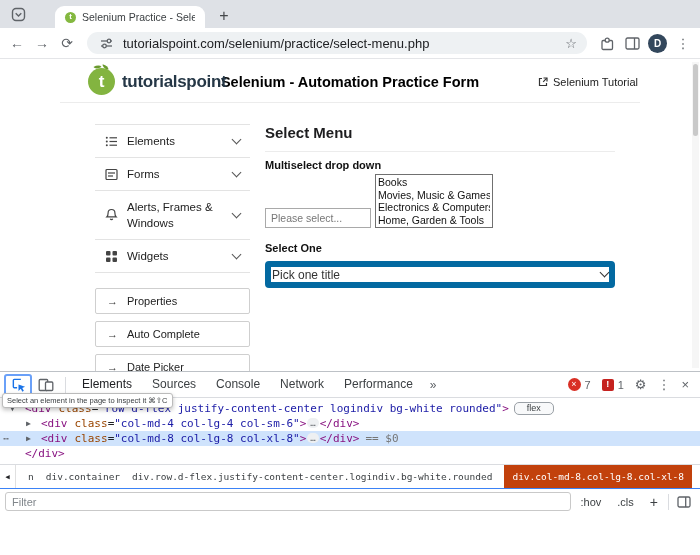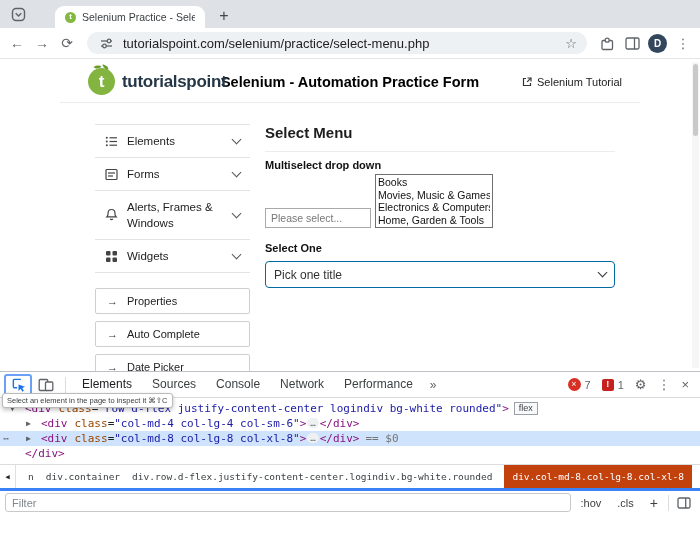--- a/index.html
+++ b/index.html
@@ -28,42 +28,42 @@
 
 .page{position:absolute;top:60px;left:0;right:0;height:312px;background:#fff;overflow:hidden}
 .site-header{position:absolute;left:60px;right:60px;top:1px;height:42px;border-bottom:1px solid #ececec;display:flex;align-items:center}
 .logo{display:flex;align-items:center;gap:7px;margin-left:28px;position:relative;z-index:2}
 .logo-circle{position:relative;width:27px;height:27px;border-radius:50%;background:#83b440;color:#fff;font-weight:bold;font-size:17px;display:flex;align-items:center;justify-content:center}
 .leaf,.leaf2{position:absolute;width:7px;height:4px;background:#6a9a2e;border-radius:0 100% 0 100%;top:-3px}
 .leaf{left:6px;transform:rotate(-30deg)}
 .leaf2{left:14px;transform:rotate(15deg)}
 .logo-text{font-size:17px;font-weight:bold;color:#253746;letter-spacing:-.3px}
 .page-heading{position:absolute;left:0;right:0;top:0;bottom:0;display:flex;align-items:center;justify-content:center;font-size:14.5px;font-weight:bold;color:#000;pointer-events:none}
-.tut-link{margin-left:auto;margin-right:18px;display:flex;align-items:center;gap:4px;font-size:11px;color:#222;text-decoration:none;position:relative;z-index:2}
+.tut-link{margin-left:auto;margin-right:2px;display:flex;align-items:center;gap:4px;font-size:11px;color:#222;text-decoration:none;position:relative;z-index:2}
 
 .sidebar{position:absolute;left:95px;top:64px;width:155px}
 .acc{border-bottom:1px solid #e3e3e3}
 .acc-row{display:flex;align-items:center;gap:9px;padding:8px 10px;border-top:1px solid #e3e3e3;font-size:11.5px;color:#222;min-height:33px}
 .acc-label{flex:1;line-height:1.4}
 .chev{flex:0 0 auto;width:7px;height:7px;border-right:1.5px solid #555;border-bottom:1.5px solid #555;transform:rotate(45deg);margin-top:-4px}
 .side-items{margin-top:15px}
 .side-item{display:flex;align-items:center;gap:9px;height:26px;border:1px solid #cfcfcf;border-radius:2px;margin-bottom:7px;padding:0 11px;font-size:11px;color:#222}
 .item-arrow{font-size:11px;color:#333}
 
 .main{position:absolute;left:265px;top:64px;width:350px}
 .main-title{font-size:15px;font-weight:bold;color:#1d1d1f;padding-bottom:10px;border-bottom:1px solid #ececec}
 .group-label{margin-top:7px;font-size:11px;font-weight:bold;color:#111}
 .ms-row{display:flex;align-items:flex-end;margin-top:3px}
 .ms-label{width:88px;text-align:right;padding-right:7px;font-size:11.5px;color:#222;line-height:20px}
 .ms-input{width:106px;height:20px;border:1px solid #a9a9a9;font-size:10.5px;padding:0 5px;color:#555;font-family:"Liberation Sans",sans-serif;background:#fff}
 .ms-input::placeholder{color:#777}
 .listbox{margin-left:4px;width:118px;border:1px solid #707070;background:#fff;padding:1px 2px}
 .opt{font-size:10.5px;line-height:12.5px;color:#111;white-space:nowrap;overflow:hidden}
 .group-label2{margin-top:14px;font-size:11px;font-weight:bold;color:#111}
-.select-box{margin-top:7px;height:27px;border:1px solid #0369a1;border-radius:4px;display:flex;align-items:center;justify-content:space-between;padding:0 8px;font-size:12px;color:#333;background:#fff}
+.select-box{margin-top:7px;height:27px;border:6px solid #0369a1;border-radius:4px;display:flex;align-items:center;justify-content:space-between;padding:0 1px;font-size:12px;color:#333;background:#fff}
 .sel-chev{width:7px;height:7px;border-right:1.6px solid #333;border-bottom:1.6px solid #333;transform:rotate(45deg);margin-top:-4px}
 .page-scroll{position:absolute;right:1px;top:2px;width:7px;height:306px;background:#f6f6f6}
 .page-scroll .thumb{margin:2px 1px 0 1px;height:72px;background:#c9c9c9;border-radius:3px}
 
 
 .devtools{position:absolute;left:0;right:0;bottom:0;height:184px;background:#fff;border-top:1px solid #bdc1c6}
 .dt-toolbar{height:26px;display:flex;align-items:center;border-bottom:1px solid #dadce0;padding:0 4px;gap:2px}
 .inspect-btn{width:28px;height:22px;border:2px solid #6aa0f8;border-radius:3px;background:#fff;display:flex;align-items:center;justify-content:center;padding:0}
 .device-btn{width:24px;height:22px;border:none;background:none;display:flex;align-items:center;justify-content:center;padding:0}
 .dt-sep{width:1px;height:16px;background:#dadce0;margin:0 5px}
@@ -79,35 +79,35 @@
 
 .dt-tree{position:relative;height:66px;padding-top:3px;font-family:"DejaVu Sans Mono",monospace;font-size:11px;color:#202124}
 .tline{position:relative;height:15px;line-height:15px;white-space:nowrap;padding-left:10px}
 .tline.child{padding-left:26px}
 .tline.selected{background:#cfe3fc}
 .m{display:inline-block;width:15px;color:#5f6368;font-size:8px;vertical-align:1px}
 .tag,.gt,.ctag{color:#881280}
 .attrn{color:#994500;margin-left:7px}
 .eq{color:#202124}
 .attrv{color:#1a1aa6}
-.flexbadge{display:inline-block;margin-left:5px;border:1px solid #9aa0a6;border-radius:0;background:#f8f9fa;color:#3c4043;font-family:"Liberation Sans",sans-serif;font-size:9px;line-height:11px;padding:0 4px;vertical-align:1px}
+.flexbadge{display:inline-block;margin-left:5px;border:1px solid #9aa0a6;border-radius:5px;background:#f8f9fa;color:#3c4043;font-family:"Liberation Sans",sans-serif;font-size:9px;line-height:11px;padding:0 12px;vertical-align:1px}
 .epill{display:inline-block;background:#eef0f2;border-radius:6px;color:#5f6368;font-size:9px;line-height:10px;padding:0 3px;margin:0 1px;vertical-align:1px}
 .suffix{color:#757575;margin-left:6px}
 .gutter-dots{position:absolute;left:3px;top:0;font-size:10px;color:#5f6368;letter-spacing:-1px}
 
 .dt-crumbs{height:24px;border-top:1px solid #dadce0;display:flex;align-items:center;font-family:"DejaVu Sans Mono",monospace;font-size:9.5px;color:#3c4043;overflow:hidden}
 .crumb-scroll{flex:0 0 auto;width:16px;height:100%;border-right:1px solid #e0e0e0;display:flex;align-items:center;justify-content:center;font-size:7px;color:#202124}
 .crumb{margin-left:12px;white-space:nowrap}
 .crumb.selected{background:#c2410c;color:#fff;height:100%;display:flex;align-items:center;padding:0 8px;margin-left:12px}
 
 .dt-styletabs{height:26px;border-top:1px solid #dadce0;display:flex;align-items:center;font-size:12px;color:#3c4043}
 .stab{padding:0 10px;height:26px;line-height:25px;white-space:nowrap}
 .stab.active{color:#1a73e8;box-shadow:inset 0 -2px 0 #1a73e8}
 
-.dt-filterbar{height:26px;border-top:3px solid #3b82f6;display:flex;align-items:center;padding:0 5px;gap:4px}
+.dt-filterbar{height:26px;border-top:1px solid #3b82f6;display:flex;align-items:center;padding:0 5px;gap:4px}
 .filter-input{flex:1;height:19px;border:1px solid #c9c9c9;border-radius:3px;font-size:11px;padding:0 6px;color:#333;font-family:"Liberation Sans",sans-serif;background:#fff}
 .filter-input::placeholder{color:#80868b}
 .fbtn{font-size:11px;color:#3c4043;padding:0 6px;white-space:nowrap}
 .fplus{font-size:14px;color:#3c4043;padding:0 6px}
 .fsep{width:1px;height:16px;background:#dadce0}
 .fpanel{display:flex;align-items:center;justify-content:center;padding:0 4px}
 </style>
 </head>
 <body>
 

